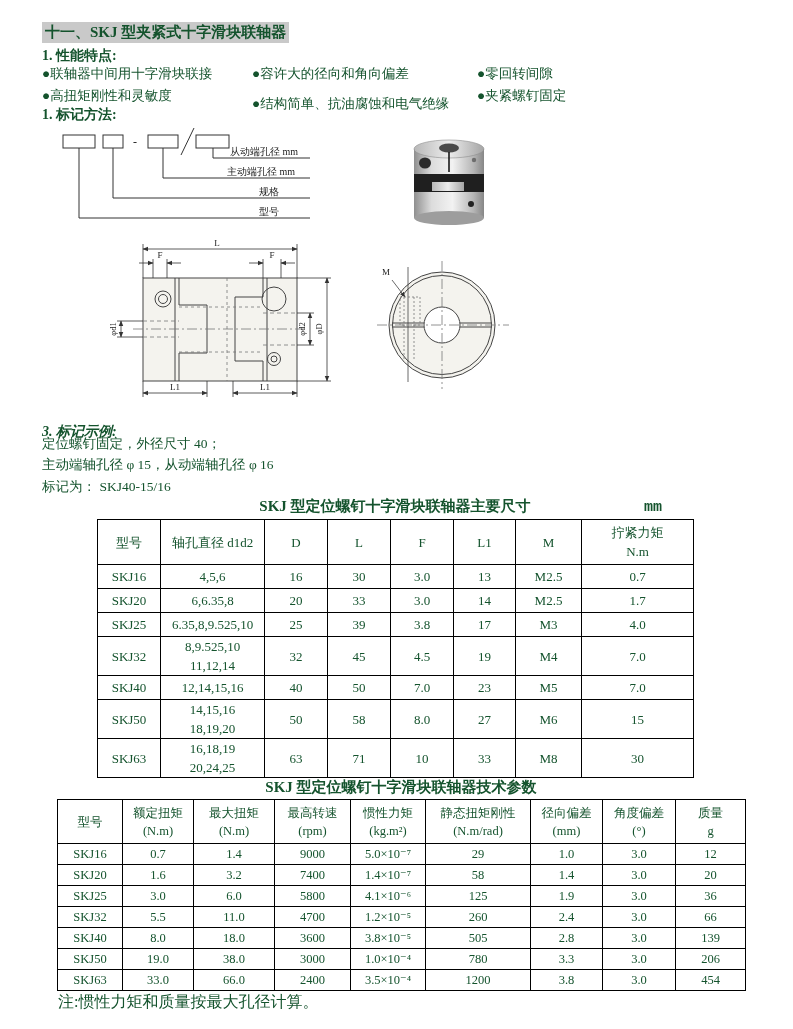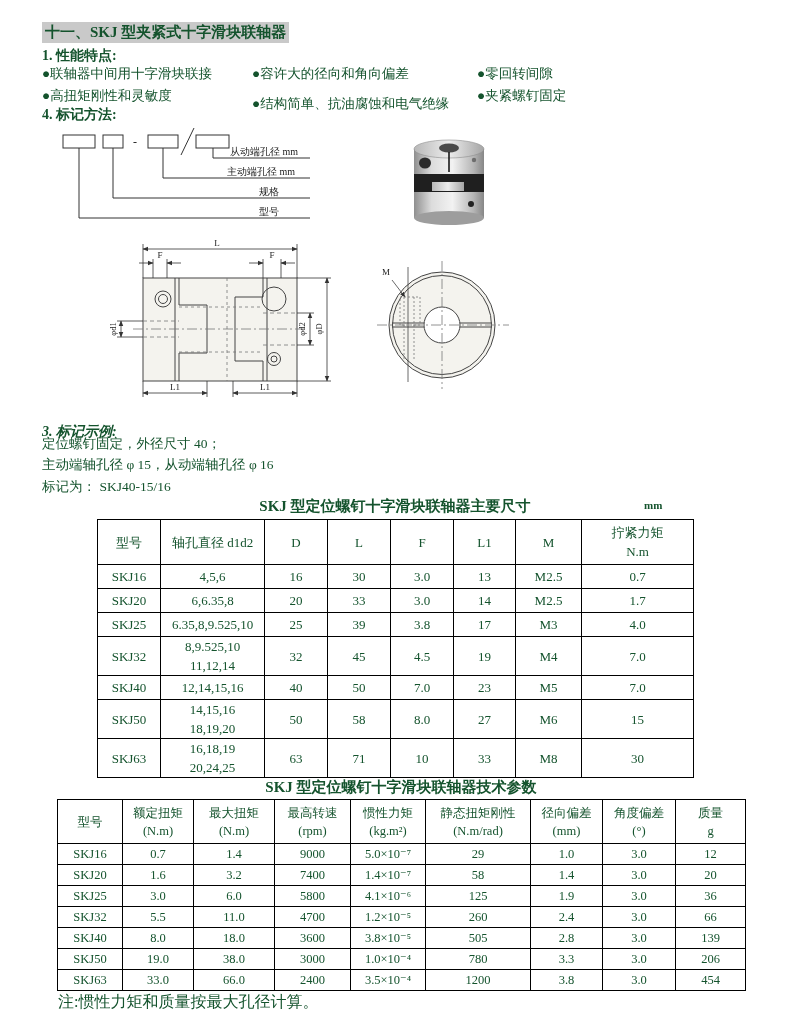--- a/index.html
+++ b/index.html
@@ -11,40 +11,40 @@
   .bullet{font-size:13.5px;white-space:nowrap;}
   .bodyline{font-size:13.5px;white-space:nowrap;font-family:Liberation Serif, serif;}
   .tbl{border-collapse:collapse;table-layout:fixed;position:absolute;background:#fff;}
   .tbl th,.tbl td{border:1px solid #000;text-align:center;vertical-align:middle;
                   white-space:pre-line;font-weight:normal;padding:0 2px;}
   .tbl1 th,.tbl1 td{font-size:13px;line-height:19px;}
   .tbl2 th,.tbl2 td{font-size:12.5px;line-height:18px;}
   .tbl1 thead tr{height:45px;} .tbl1 tbody tr{height:24px;}
   .tbl2 thead tr{height:44px;} .tbl2 tbody tr{height:21px;}
   .tbl-title{font-weight:bold;font-size:15px;text-align:center;white-space:nowrap;}
-  .unit{font-weight:bold;font-size:11px;}
+  .unit{font-weight:bold;font-size:15px;font-family:Liberation Mono, monospace;}
   .note{font-size:16px;white-space:nowrap;}
   svg text{font-family:"Liberation Serif","DejaVu Serif",serif;fill:#222;}
 </style>
 </head>
 <body>
 
 <div class="page">
 
   <div class="abs main-title" style="left:42px;top:22px;">十一、SKJ 型夹紧式十字滑块联轴器</div>
 
   <div class="abs sec-h" style="left:42px;top:47px;">1. 性能特点:</div>
-  <div class="abs bullet" style="left:42px;top:65px;font-family:Liberation Mono, monospace;">●联轴器中间用十字滑块联接</div>
+  <div class="abs bullet" style="left:42px;top:65px;">●联轴器中间用十字滑块联接</div>
   <div class="abs bullet" style="left:252px;top:65px;">●容许大的径向和角向偏差</div>
   <div class="abs bullet" style="left:477px;top:65px;">●零回转间隙</div>
   <div class="abs bullet" style="left:42px;top:87px;">●高扭矩刚性和灵敏度</div>
   <div class="abs bullet" style="left:252px;top:95px;">●结构简单、抗油腐蚀和电气绝缘</div>
   <div class="abs bullet" style="left:477px;top:87px;">●夹紧螺钉固定</div>
 
-  <div class="abs sec-h" style="left:42px;top:106px;">4. 标记方法:</div>
+  <div class="abs sec-h" style="left:42px;top:106px;">1. 标记方法:</div>
 
   <svg class="abs" style="left:55px;top:126px;" width="262" height="100" viewBox="0 0 262 100">
     <g fill="none" stroke="#333" stroke-width="1">
       <rect x="8" y="9" width="32" height="13"></rect>
       <rect x="48" y="9" width="20" height="13"></rect>
       <rect x="93" y="9" width="30" height="13"></rect>
       <rect x="141" y="9" width="33" height="13"></rect>
       <line x1="139" y1="2" x2="126" y2="29"></line>
 
       <polyline points="158,22 158,32 255,32"></polyline>

